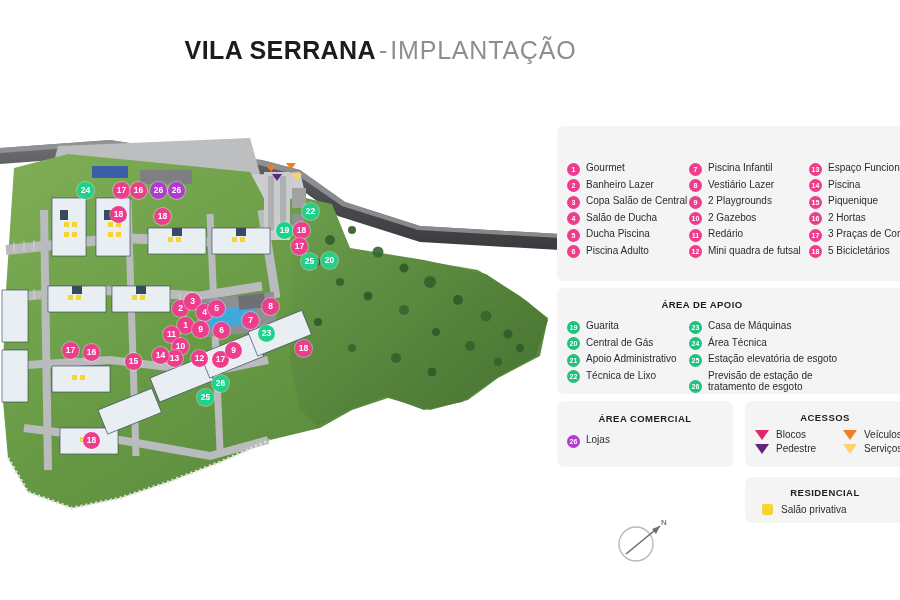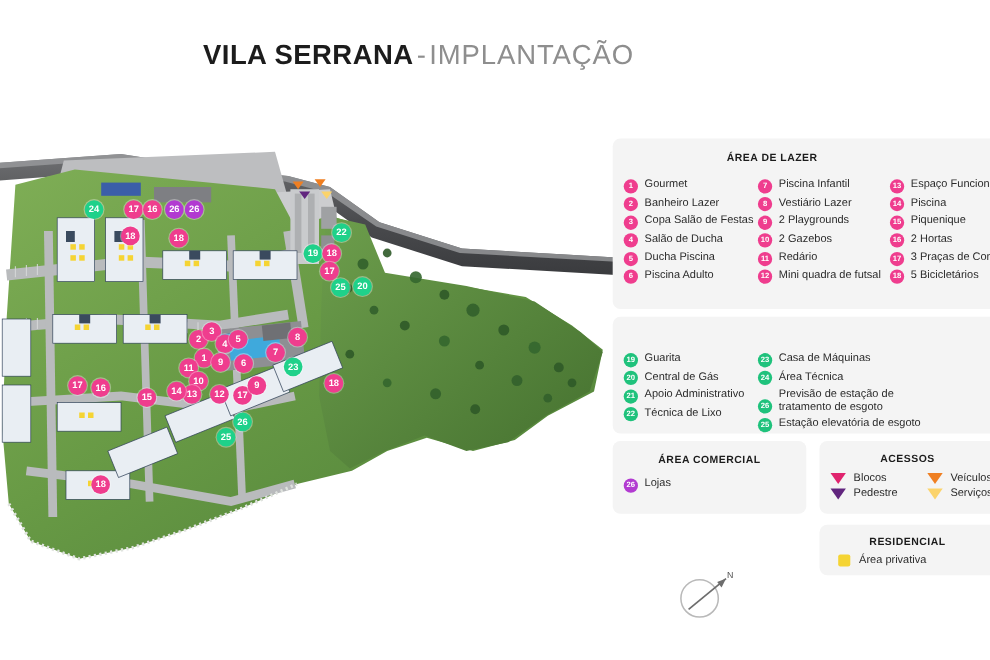--- a/index.html
+++ b/index.html
@@ -309,33 +309,32 @@
         <div class="marker m-green" style="left: 197px; top: 279px;">25</div>
       </div>
 
   <div class="tri" style="left:266px;top:55px;border-top:7px solid #ef7f22;"></div>
   <div class="tri" style="left:286px;top:53px;border-top:7px solid #ef7f22;"></div>
   <div class="tri" style="left:272px;top:64px;border-top:7px solid #61257e;"></div>
   <div class="tri" style="left:292px;top:64px;border-top:7px solid #fbd36b;"></div>
 </div>
 
 <div class="panel" id="lazer">
-  <div class="panel-title">ÁREA DE LAZER</div>
   <div class="lz-col" id="lz-c1">
         <div class="leg-item">
           <div class="leg-badge b-pink">1</div>
           <div class="leg-label">Gourmet</div>
         </div>
         <div class="leg-item">
           <div class="leg-badge b-pink">2</div>
           <div class="leg-label">Banheiro Lazer</div>
         </div>
         <div class="leg-item">
           <div class="leg-badge b-pink">3</div>
-          <div class="leg-label">Copa Salão de Festas</div>
+          <div class="leg-label">Copa Salão de Central</div>
         </div>
         <div class="leg-item">
           <div class="leg-badge b-pink">4</div>
           <div class="leg-label">Salão de Ducha</div>
         </div>
         <div class="leg-item">
           <div class="leg-badge b-pink">5</div>
           <div class="leg-label">Ducha Piscina</div>
         </div>
         <div class="leg-item">
@@ -391,20 +390,21 @@
           <div class="leg-label">3 Praças de Conviv</div>
         </div>
         <div class="leg-item">
           <div class="leg-badge b-pink">18</div>
           <div class="leg-label">5 Bicicletários</div>
         </div>
       </div>
 </div>
 
 <div class="panel" id="apoio">
+  <div class="panel-title">ÁREA DE APOIO</div>
   <div class="ap-col" id="ap-c1">
         <div class="leg-item">
           <div class="leg-badge b-green">19</div>
           <div class="leg-label">Guarita</div>
         </div>
         <div class="leg-item">
           <div class="leg-badge b-green">20</div>
           <div class="leg-label">Central de Gás</div>
         </div>
         <div class="leg-item">
@@ -419,26 +419,26 @@
   <div class="ap-col" id="ap-c2">
         <div class="leg-item">
           <div class="leg-badge b-green">23</div>
           <div class="leg-label">Casa de Máquinas</div>
         </div>
         <div class="leg-item">
           <div class="leg-badge b-green">24</div>
           <div class="leg-label">Área Técnica</div>
         </div>
         <div class="leg-item">
+          <div class="leg-badge b-green">25</div>
+          <div class="leg-label">Estação elevatória de esgoto</div>
+        </div>
+        <div class="leg-item">
           <div class="leg-badge b-green">26</div>
           <div class="leg-label wrap" style="width: 150px;">Previsão de estação de tratamento de esgoto</div>
-        </div>
-        <div class="leg-item">
-          <div class="leg-badge b-green">25</div>
-          <div class="leg-label">Estação elevatória de esgoto</div>
         </div>
       </div>
 </div>
 
 <div class="panel" id="comercial">
   <div class="panel-title">ÁREA COMERCIAL</div>
   <div id="com-list">
         <div class="leg-item">
           <div class="leg-badge b-purple">26</div>
           <div class="leg-label">Lojas</div>
@@ -465,21 +465,21 @@
           <div class="acc-tri" style="border-top-color: rgb(251, 211, 107);"></div>
           <div class="acc-label">Serviços</div>
         </div>
       </div>
 </div>
 
 <div class="panel" id="residencial">
   <div class="panel-title">RESIDENCIAL</div>
   <div id="res-list">
     <div class="res-swatch" style="background: rgb(245, 212, 51);"></div>
-    <div class="res-label">Área privativa</div>
+    <div class="res-label">Salão privativa</div>
   </div>
 </div>
 
 <div class="compass">
   <svg width="70" height="60" viewBox="0 0 70 60">
     <circle cx="28" cy="34" r="17" fill="none" stroke="#b9b9b9" stroke-width="1.4"></circle>
     <line x1="18" y1="44" x2="52" y2="16" stroke="#6d6d6d" stroke-width="1.6"></line>
     <path d="M52 16 L44 19 L48 24 Z" fill="#6d6d6d"></path>
     <text x="53" y="15" font-family="Liberation Sans, sans-serif" font-size="8" fill="#4a4a4a">N</text>
   </svg>

